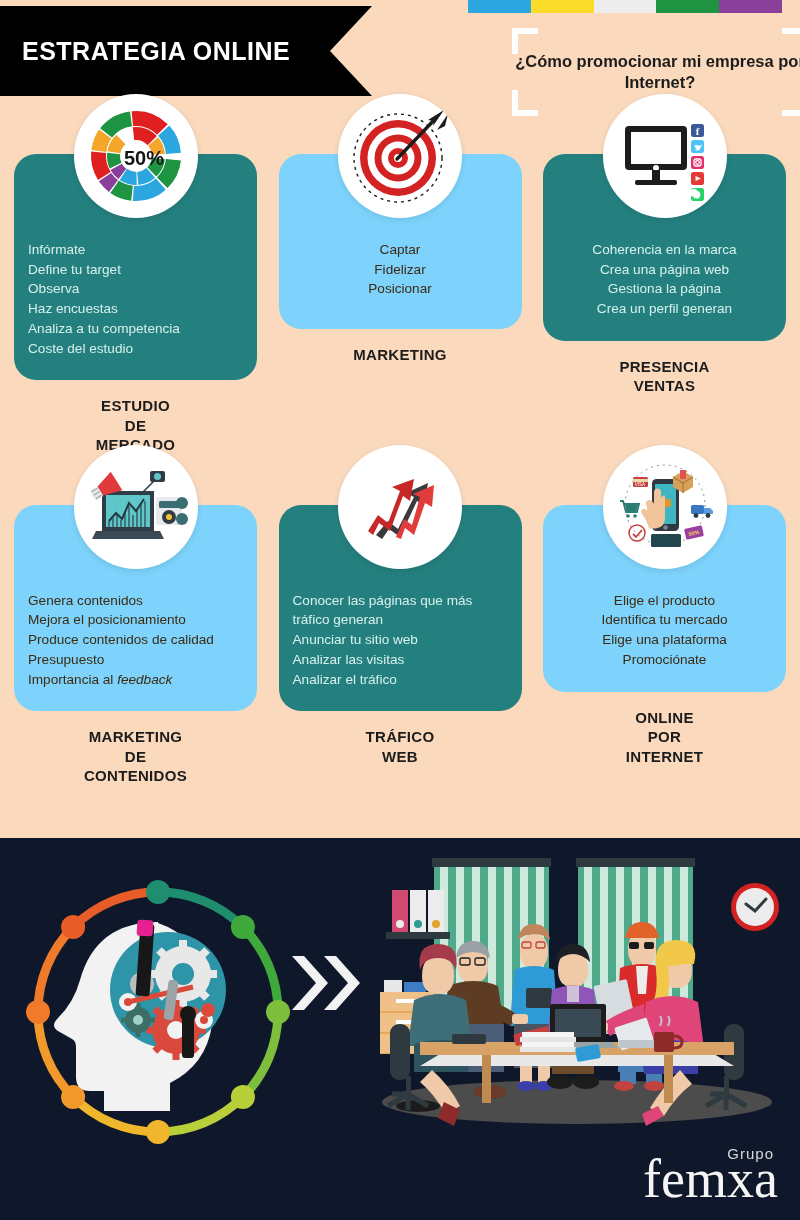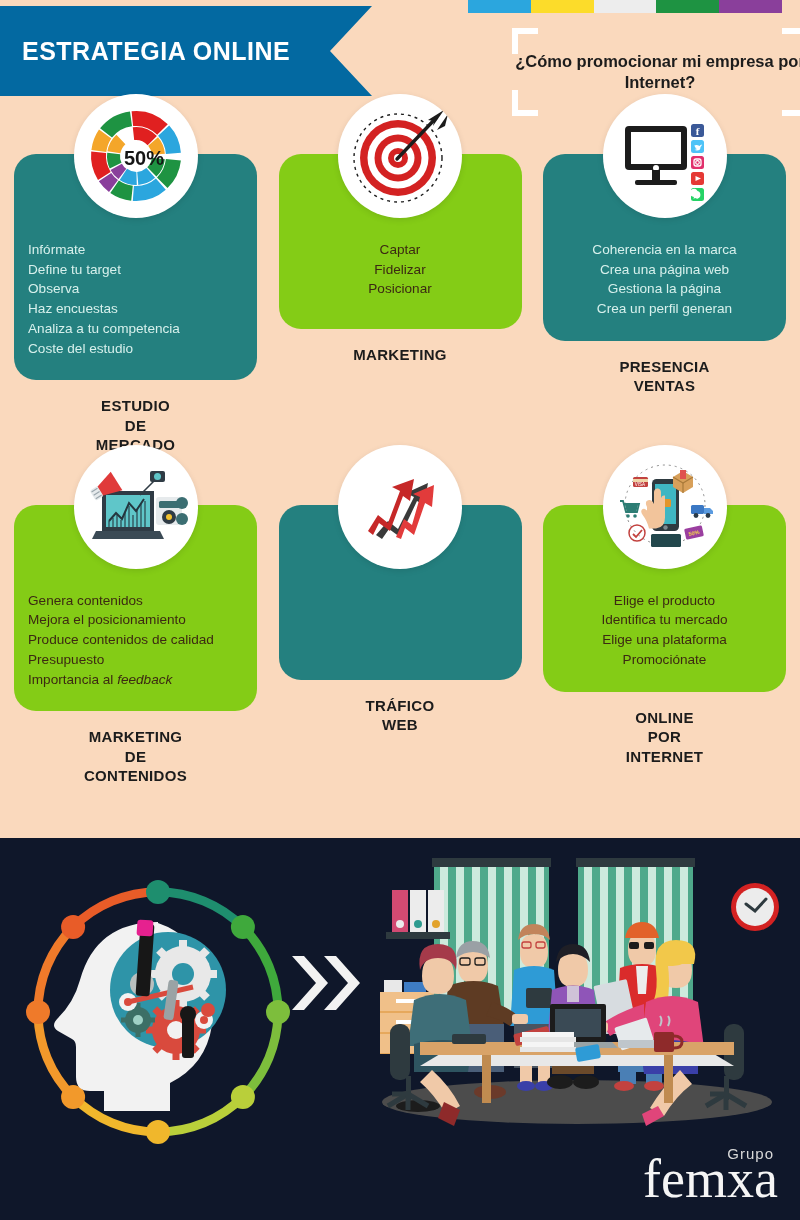--- a/index.html
+++ b/index.html
@@ -25,21 +25,21 @@
     top: 0; left: 468px;
     width: 314px; height: 13px;
     display: flex;
   }
   .color-bar span { flex: 1; height: 100%; }
 
   .title-banner {
     position: absolute;
     top: 6px; left: 0;
     width: 372px; height: 90px;
-    background: #0369a1;
+    background: #000000;
     -webkit-clip-path: polygon(0 0, 372px 0, 330px 50%, 372px 100%, 0 100%);
     clip-path: polygon(0 0, 372px 0, 330px 50%, 372px 100%, 0 100%);
     display: flex;
     align-items: center;
   }
   .title-banner .title-text {
     color: #ffffff;
     font-size: 25px;
     font-weight: bold;
     letter-spacing: 0.5px;
@@ -99,21 +99,21 @@
   }
 
   .card {
     position: relative;
     width: 100%;
     border-radius: 22px;
     padding: 86px 14px 22px 14px;
     min-height: 175px;
   }
   .card.teal   { background: #24807F; }
-  .card.orange { background: #84cc16; }
+  .card.orange { background: #7dd3fc; }
 
   .card-list {
     font-size: 13.6px;
     line-height: 1.45;
     white-space: pre-line;
   }
   .card.teal   .card-list { color: #D7F0EC; }
   .card.orange .card-list { color: #3C2A12; }
   .card-list.center { text-align: center; }
   .card-list.left   { text-align: left; }
@@ -380,20 +380,25 @@
               <path d="M 34 86 L 46 72 L 56 80 L 72 48 L 64 44 L 86 34 L 82 56 L 75 52 L 58 88 L 47 80 L 40 90 Z"></path>
             </g>
             <g fill="#C62828">
               <path d="M 26 82 L 36 66 L 46 74 L 58 42 L 50 38 L 72 30 L 68 52 L 61 47 L 48 82 L 37 74 L 31 86 Z"></path>
             </g>
             <g fill="#E23B3B">
               <path d="M 54 88 L 62 70 L 70 76 L 78 48 L 71 45 L 92 36 L 90 58 L 83 54 L 72 86 L 63 79 L 59 90 Z"></path>
             </g>
           </svg>
         </div>
+        <div class="card-list left">Conocer las páginas que más
+tráfico generan
+Anunciar tu sitio web
+Analizar las visitas
+Analizar el tráfico</div>
       </div>
       <div class="card-label">TRÁFICO
 WEB</div>
     </div>
 
     <div class="cell">
       <div class="card orange">
         <div class="icon-badge">
           <svg width="116" height="116" viewBox="0 0 116 116">
             <circle cx="58" cy="56" r="40" fill="none" stroke="#8C8C8C" stroke-width="1" stroke-dasharray="2 4"></circle>

